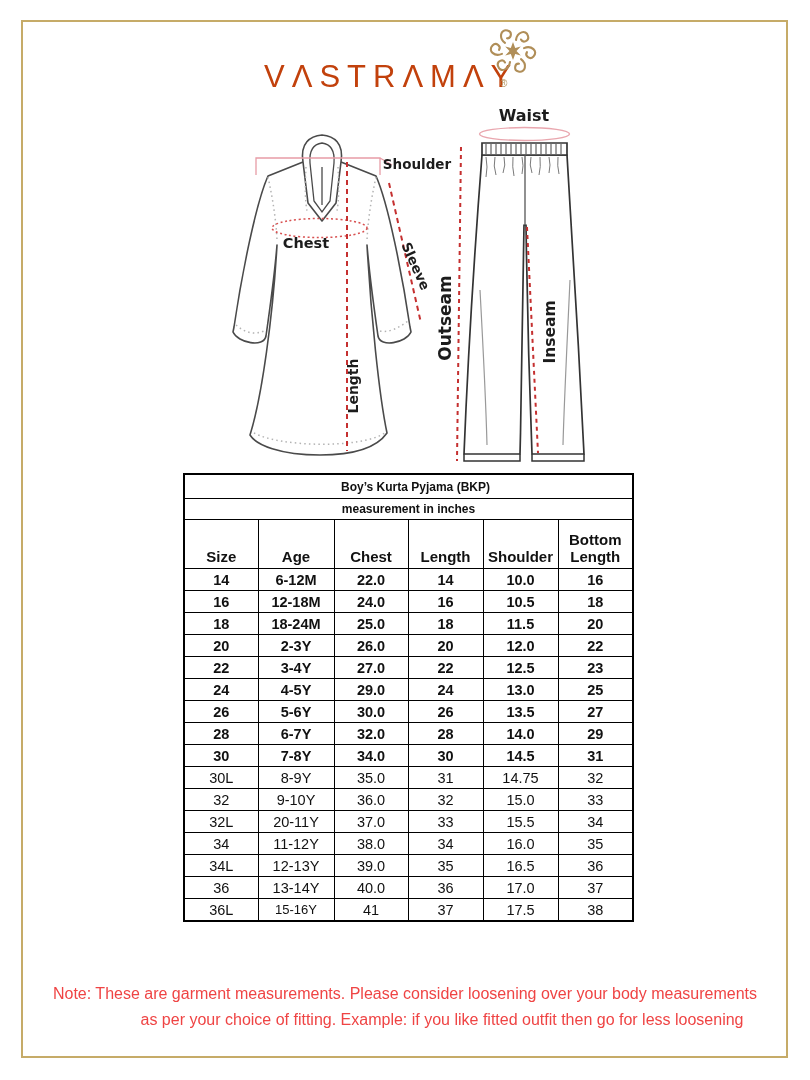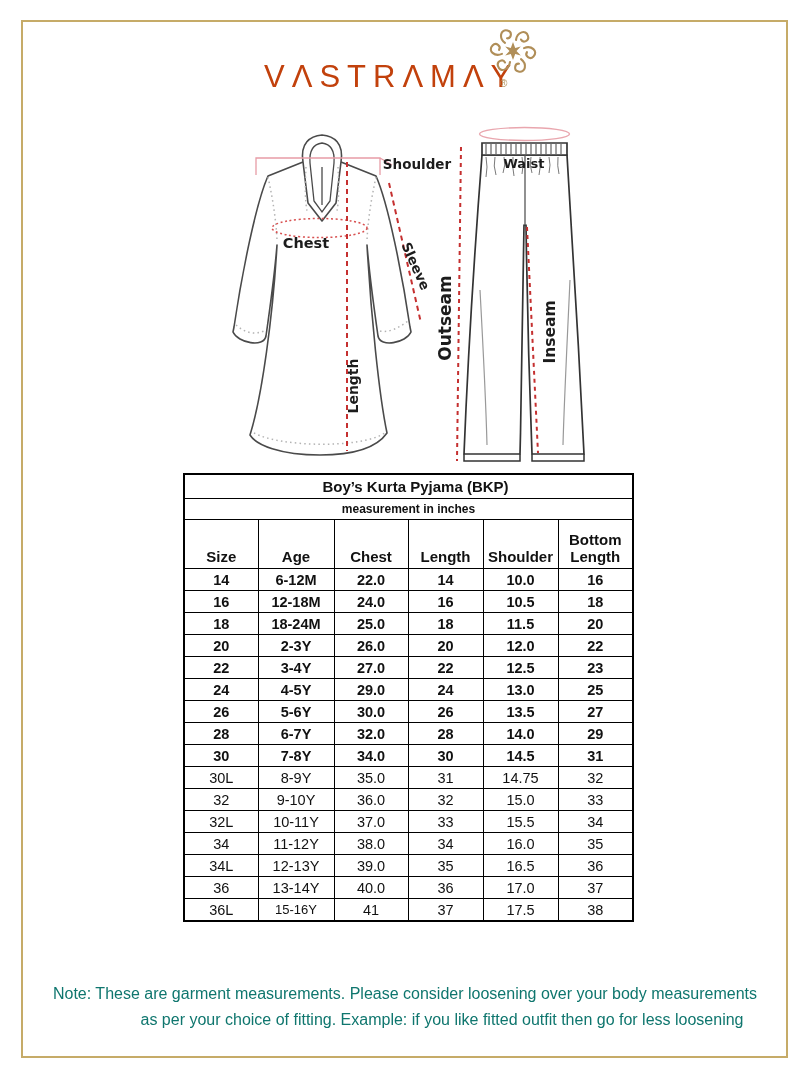--- a/index.html
+++ b/index.html
@@ -15,31 +15,31 @@
   
   .diagram-svg{position:absolute;left:180px;top:105px;}
   .dlabel{position:absolute;transform:translate(-50%,-50%);font-family:"DejaVu Sans",sans-serif;
         font-weight:700;color:#1c1c1c;white-space:nowrap;}
   .rot{transform:translate(-50%,-50%) rotate(-90deg);}
   
   .size-table{position:absolute;left:183px;top:473px;border-collapse:collapse;
         table-layout:fixed;border:2px solid #000;background:#fff;}
   .size-table td,.size-table th{border:1px solid #000;text-align:center;padding:0 2px;
         overflow:hidden;}
-  .title-row td{height:23px;font-size:15px;font-weight:700;padding-left:16px;}
+  .title-row td{height:23px;font-size:12px;font-weight:700;padding-left:16px;}
   .subtitle-row td{height:20px;font-size:12px;font-weight:700;}
   .header-row th{height:46px;font-size:15px;font-weight:700;vertical-align:bottom;
         padding-bottom:2px;line-height:1.13;}
   tr.data td{height:21px;font-size:14.5px;font-weight:400;}
   tr.data td:nth-child(-n+2){font-weight:400;}
   tbody tr:nth-child(-n+12).data td{font-weight:700;}
   tbody tr:nth-child(n+19).data td:nth-child(2){font-weight:400;font-size:13px;}
   
   .note{position:absolute;left:0;top:981px;width:810px;text-align:center;
-        font-size:16px;line-height:26px;color:#0f766e;}
+        font-size:16px;line-height:26px;color:#ef4444;}
   .note-line2{position:relative;left:37px;}
 </style>
 </head>
 <body>
 
 <div class="page">
   <div class="gold-frame"></div>
 
   <div class="logo-text">VΛSTRΛMΛY</div>
   <svg class="mandala" width="48" height="48" viewBox="-24 -24 48 48">
@@ -96,21 +96,21 @@
       <ellipse cx="344.5" cy="29" rx="45" ry="6.5" fill="none" stroke="#e9a6ae" stroke-width="1.4"></ellipse>
       <path fill="none" stroke="#c53030" stroke-width="2" stroke-dasharray="4,4" d="M281,42 L277,356"></path>
       <path fill="none" stroke="#c53030" stroke-width="2" stroke-dasharray="4,4" d="M347,122 L358,348"></path>
     </g>
   </svg>
 
   <div class="dlabel" style="left:417px;top:164px;font-size:13.5px;">Shoulder</div>
   <div class="dlabel" style="left:306px;top:243px;font-size:14.5px;">Chest</div>
   <div class="dlabel" style="left:416px;top:266px;font-size:13.5px;transform:translate(-50%,-50%) rotate(66deg);">Sleeve</div>
   <div class="dlabel rot" style="left:353px;top:386px;font-size:14px;">Length</div>
-  <div class="dlabel" style="left:524px;top:115px;font-size:13px;margin-top:48px;">Waist</div>
+  <div class="dlabel" style="left:524px;top:115px;font-size:16px;">Waist</div>
   <div class="dlabel rot" style="left:445px;top:318px;font-size:17px;">Outseam</div>
   <div class="dlabel rot" style="left:550px;top:332px;font-size:15.5px;">Inseam</div>
 
   <table class="size-table">
     <colgroup>
       <col style="width:74px">
         <col style="width:76px">
         <col style="width:74px">
       <col style="width:75px">
         <col style="width:75px">
@@ -214,21 +214,21 @@
         <tr class="data">
           <td>32</td>
           <td>9-10Y</td>
           <td>36.0</td>
           <td>32</td>
           <td>15.0</td>
           <td>33</td>
         </tr>
         <tr class="data">
           <td>32L</td>
-          <td>10-11Y</td>
+          <td>20-11Y</td>
           <td>37.0</td>
           <td>33</td>
           <td>15.5</td>
           <td>34</td>
         </tr>
         <tr class="data">
           <td>34</td>
           <td>11-12Y</td>
           <td>38.0</td>
           <td>34</td>

